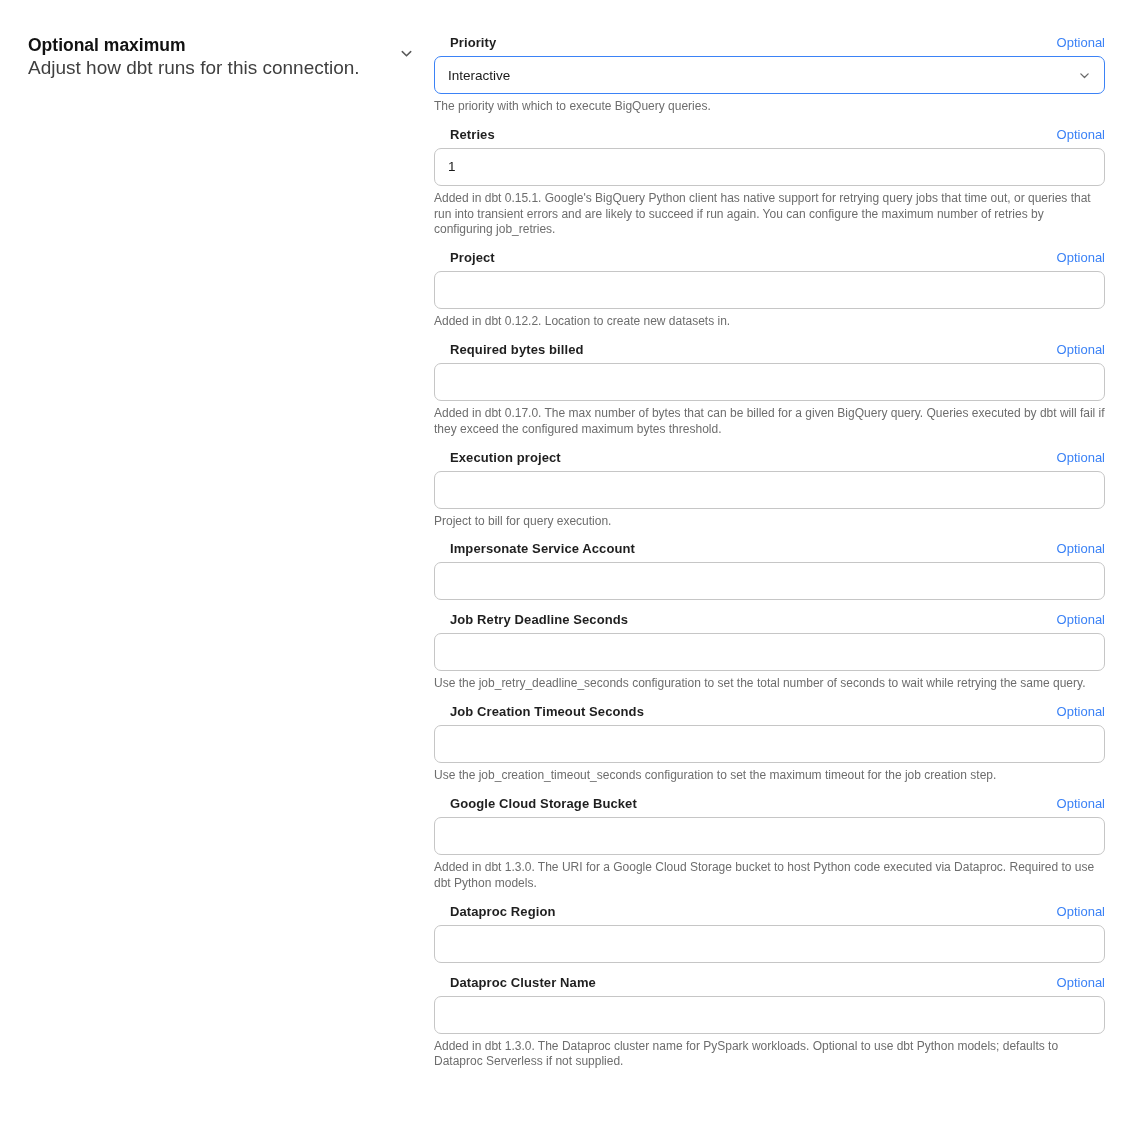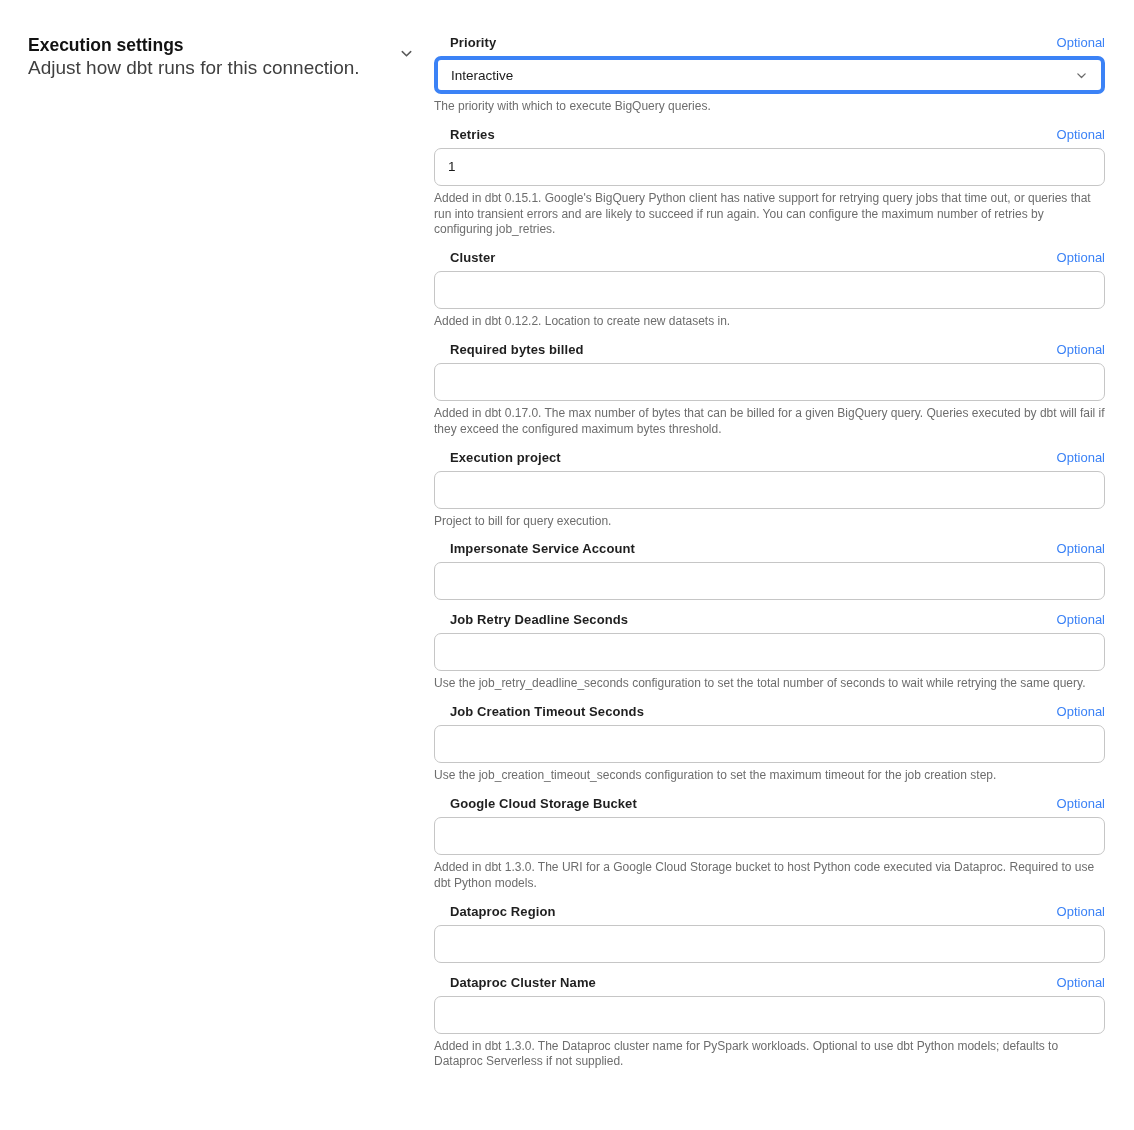--- a/index.html
+++ b/index.html
@@ -76,21 +76,21 @@
     color: #1a1a1a;
     padding: 0 13px;
     outline: none;
   }
   .selectbox {
     display: flex;
     align-items: center;
     justify-content: space-between;
     width: 100%;
     height: 38px;
-    border: 4px solid #3b82f6;
+    border: 1px solid #3b82f6;
     border-radius: 7px;
     background: #ffffff;
     padding: 0 13px;
     cursor: pointer;
   }
   .select-value {
     font-size: 13.5px;
     color: #1a1a1a;
   }
   .select-chevron { color: #6b6b6b; display: flex; align-items: center; }
@@ -101,21 +101,21 @@
     margin-top: 5px;
   }
 </style>
 </head>
 <body>
 
 <div class="container">
 
   <div class="left">
     <div>
-      <div class="section-title">Execution settings</div>
+      <div class="section-title">Optional maximum</div>
       <div class="section-desc">Adjust how dbt runs for this connection.</div>
     </div>
     <span class="collapse-toggle">
       <span>
         <svg width="15" height="15" viewBox="0 0 16 16" fill="none" stroke="currentColor" stroke-width="1.6" stroke-linecap="round" stroke-linejoin="round">
           <polyline points="3.5,6 8,10.5 12.5,6"></polyline>
         </svg>
       </span>
     </span>
   </div>
@@ -145,21 +145,21 @@
       <span class="optional">Optional</span>
     </div>
     <div class="control">
       <input type="text" value="1" style="">
 
     </div>
     <p class="help">Added in dbt 0.15.1. Google's BigQuery Python client has native support for retrying query jobs that time out, or queries that run into transient errors and are likely to succeed if run again. You can configure the maximum number of retries by configuring job_retries.</p>
   </div>
       <div class="field">
     <div class="field-head">
-      <span class="label">Cluster</span>
+      <span class="label">Project</span>
       <span class="optional">Optional</span>
     </div>
     <div class="control">
       <input type="text" value="" style="">
 
     </div>
     <p class="help">Added in dbt 0.12.2. Location to create new datasets in.</p>
   </div>
       <div class="field">
     <div class="field-head">

